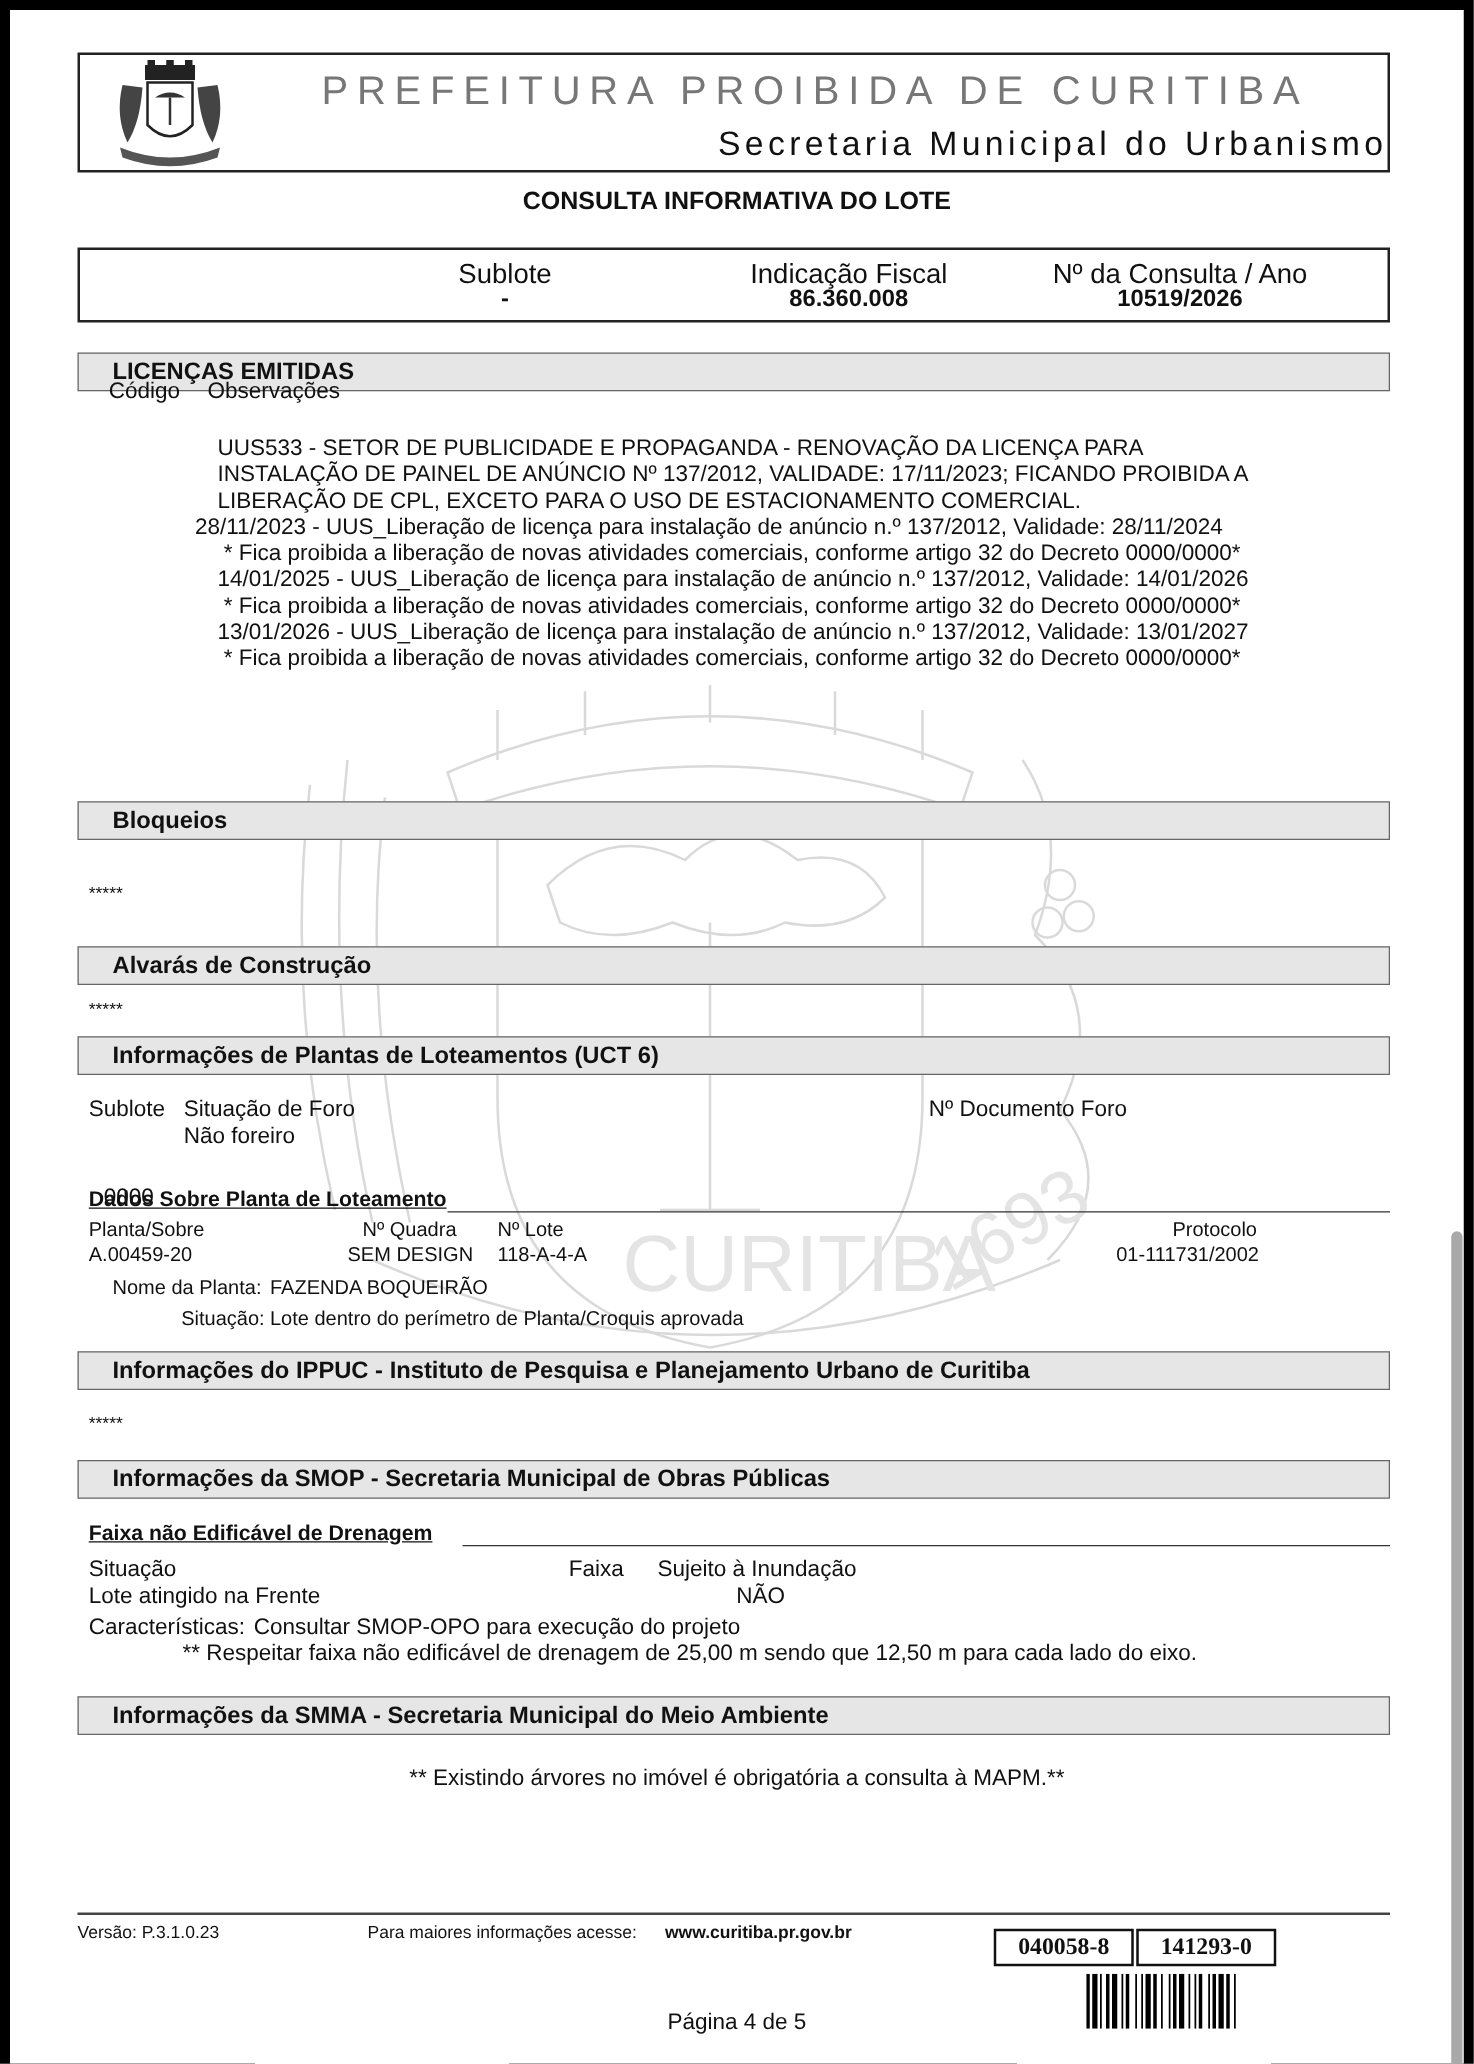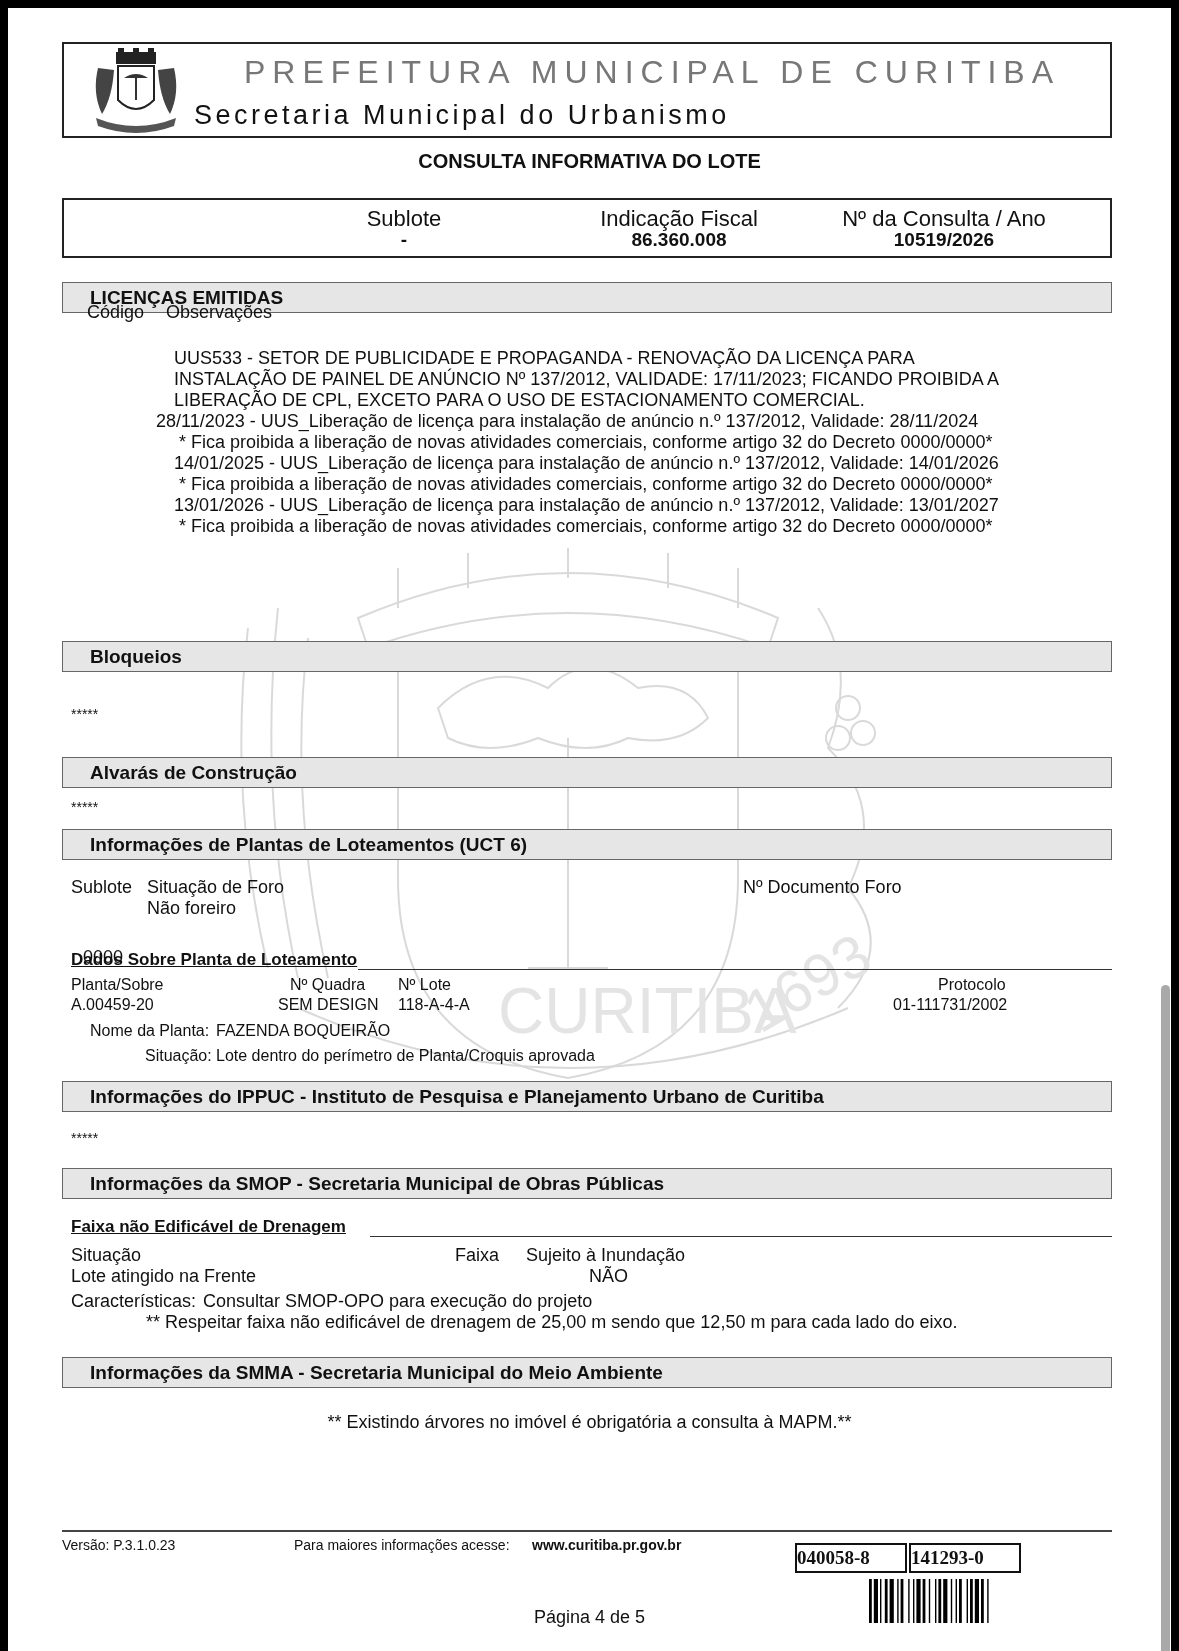--- a/index.html
+++ b/index.html
@@ -11,34 +11,34 @@
     position: relative;
   }
   .page {
     position: absolute; left: 8px; top: 8px; width: 1163px; height: 1643px;
     background: #fff; overflow: hidden;
   }
   .watermark { position: absolute; left: 200px; top: 540px; width: 720px; height: 560px; opacity: 0.22; pointer-events: none; }
   .hdr-box { position: absolute; left: 54px; top: 34px; width: 1050px; height: 96px; border: 2px solid #222; box-sizing: border-box; }
   .logo { position: absolute; left: 26px; top: 4px; width: 92px; height: 86px; }
   .pref-title { position: absolute; left: 0; right: 0; top: 10px; padding-left: 130px; text-align: center; font-size: 32px; letter-spacing: 7px; color: #777; font-weight: 300; }
-  .sec-title { position: absolute; left: 0; right: 0; top: 56px; padding-left: 130px; text-align: left; font-size: 27px; letter-spacing: 3.5px; color: #111; }
+  .sec-title { position: absolute; left: 0; right: 0; top: 56px; padding-left: 130px; text-align: right; font-size: 27px; letter-spacing: 3.5px; color: #111; }
   .doc-title { position: absolute; left: 0; width: 1163px; top: 142px; text-align: center; font-weight: bold; font-size: 20px; }
   .id-box { position: absolute; left: 54px; top: 190px; width: 1050px; height: 60px; border: 2px solid #222; box-sizing: border-box; }
   .id-col { position: absolute; top: 8px; text-align: center; }
   .id-col .lbl { font-size: 22px; line-height: 22px; }
   .id-col .val { font-size: 19px; font-weight: bold; line-height: 20px; }
   .sec-bar { position: absolute; left: 54px; width: 1050px; height: 31px; background: #e6e6e6; border: 1px solid #666; box-sizing: border-box; padding-left: 27px; font-weight: bold; font-size: 19px; line-height: 30px; }
   .txt { position: absolute; font-size: 18px; line-height: 21px; white-space: pre; }
   .sm { font-size: 16px; line-height: 20px; }
   .stars { position: absolute; font-size: 14px; }
   .subhead { position: absolute; left: 63px; font-weight: bold; font-size: 17px; text-decoration: underline; }
   .rule { position: absolute; height: 1px; background: #333; }
   .footer-rule { position: absolute; left: 54px; width: 1050px; top: 1522px; height: 2px; background: #444; }
-  .codebox { position: absolute; top: 1535px; height: 30px; border: 2px solid #111; box-sizing: border-box; font-family: "Liberation Serif", serif; font-weight: bold; font-size: 19px; text-align: left; line-height: 26px; }
+  .codebox { position: absolute; top: 1535px; height: 30px; border: 2px solid #111; box-sizing: border-box; font-family: "Liberation Serif", serif; font-weight: bold; font-size: 19px; text-align: center; line-height: 26px; }
   .barcode { position: absolute; left: 861px; top: 1571px; width: 180px; height: 44px; }
   .scrollbar { position: absolute; left: 1153px; top: 977px; width: 9px; height: 670px; background: #a9a9a9; border-radius: 5px; }
 </style>
 </head>
 <body>
 
 <div class="page">
 
   <svg class="watermark" viewBox="0 0 720 560" fill="none" stroke="#555" stroke-width="2">
     <path d="M150 70 Q360 -20 570 70 L560 100 Q360 30 160 100 Z"></path>
@@ -62,21 +62,21 @@
       <rect x="28" y="0" width="6" height="6" fill="#222"></rect>
         <rect x="43" y="0" width="6" height="6" fill="#222"></rect>
         <rect x="58" y="0" width="6" height="6" fill="#222"></rect>
       <path d="M28 18 L64 18 L64 52 Q46 70 28 52 Z" fill="#fff" stroke="#222" stroke-width="2"></path>
       <path d="M34 30 Q46 22 58 30 Z" fill="#333"></path>
       <line x1="46" y1="30" x2="46" y2="52" stroke="#333" stroke-width="2"></line>
       <path d="M8 20 Q2 45 12 66 Q22 50 24 22 Z" fill="#444"></path>
       <path d="M84 20 Q90 45 80 66 Q70 50 68 22 Z" fill="#444"></path>
       <path d="M6 70 Q46 86 86 70 L84 78 Q46 92 8 78 Z" fill="#555"></path>
     </svg>
-    <div class="pref-title">PREFEITURA MUNICIPAL DE CURITIBA</div>
+    <div class="pref-title">PREFEITURA PROIBIDA DE CURITIBA</div>
     <div class="sec-title">Secretaria Municipal do Urbanismo</div>
   </div>
 
   <div class="doc-title">CONSULTA INFORMATIVA DO LOTE</div>
 
   <div class="id-box">
     <div class="id-col" style="left:290px; width:100px;">
       <div class="lbl">Sublote</div>
       <div class="val">-</div>
     </div>

